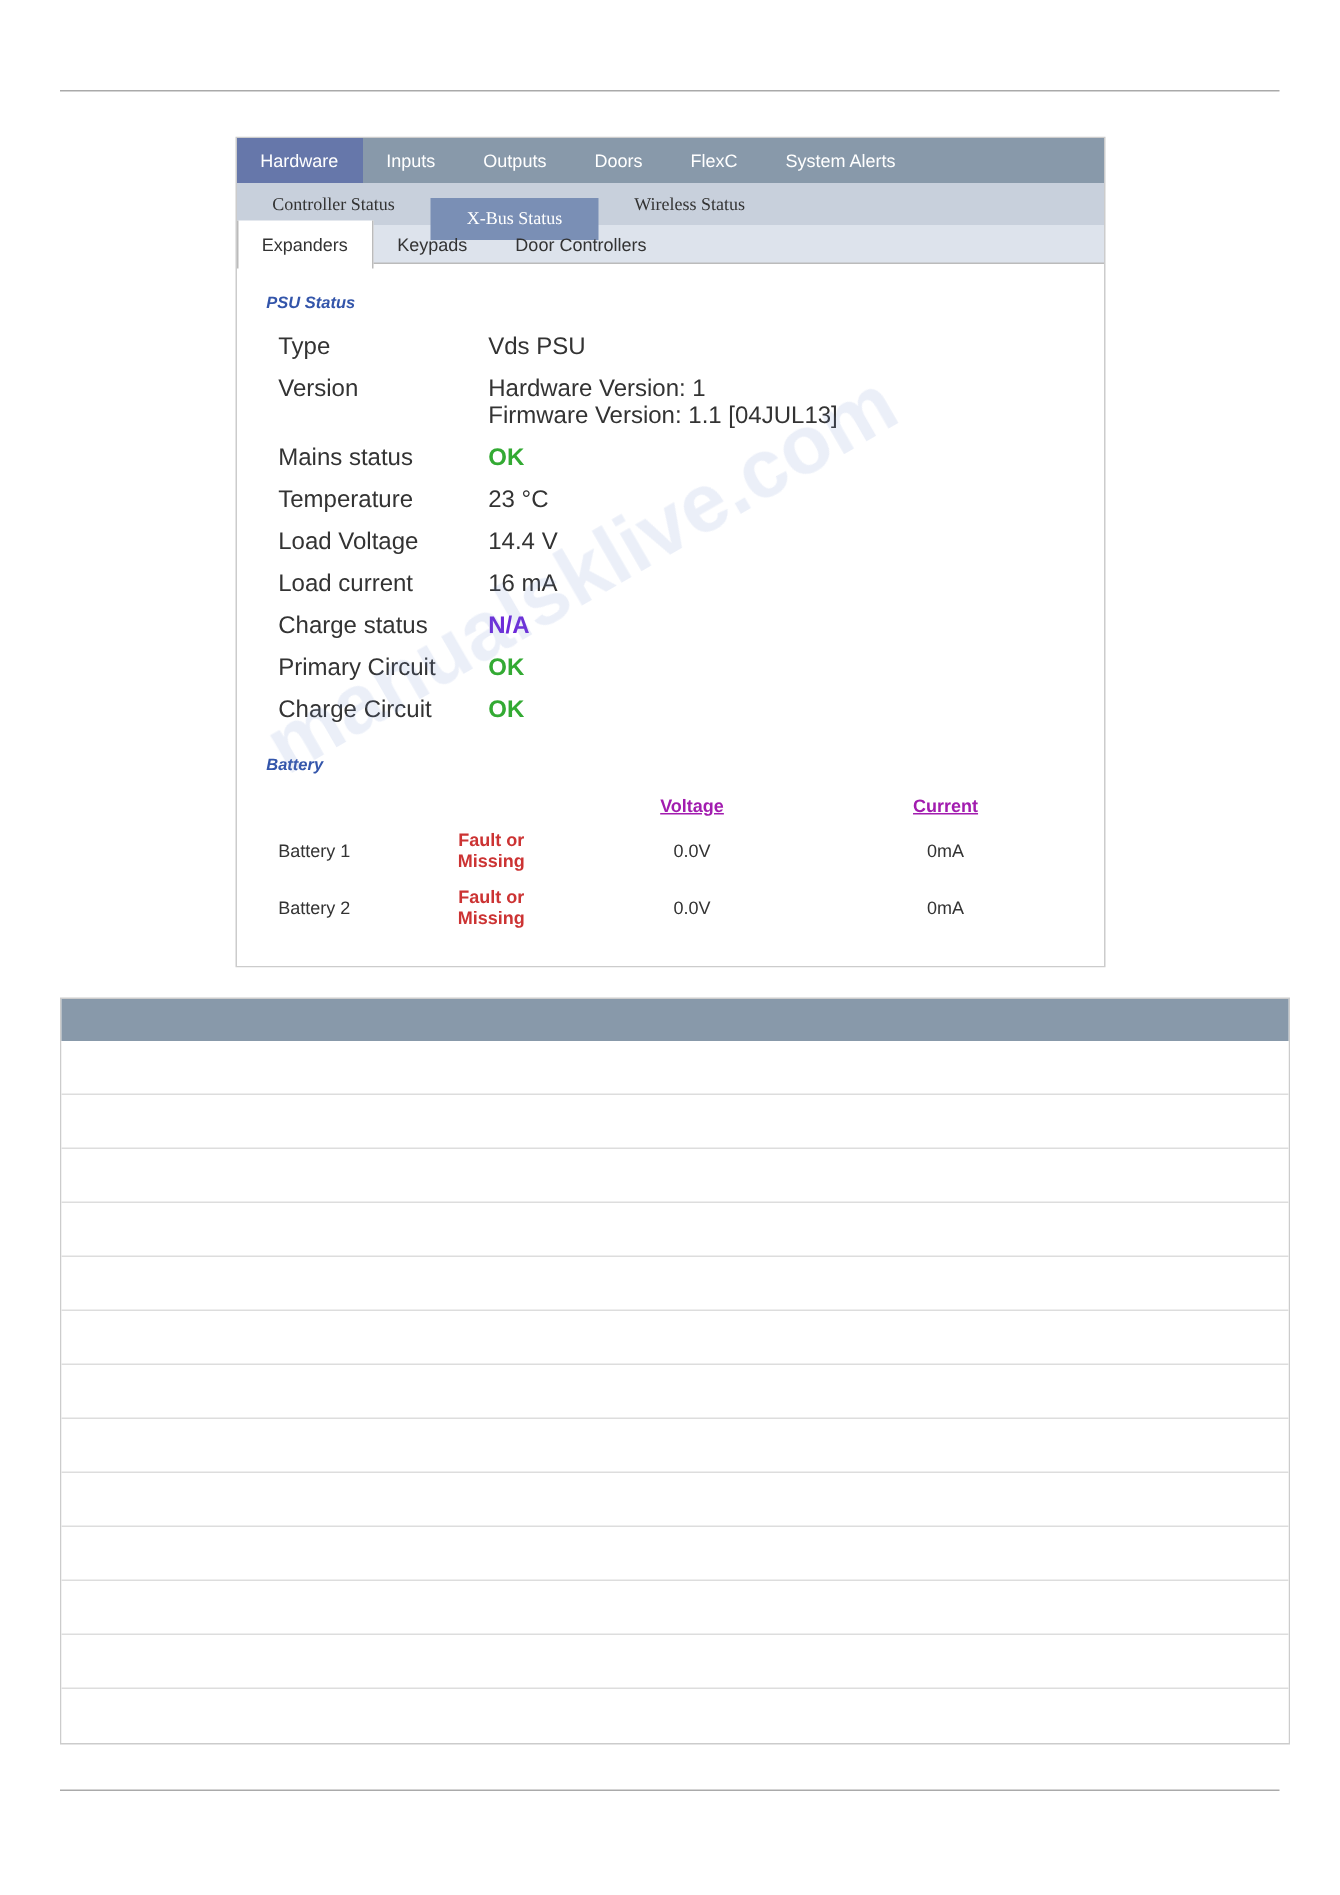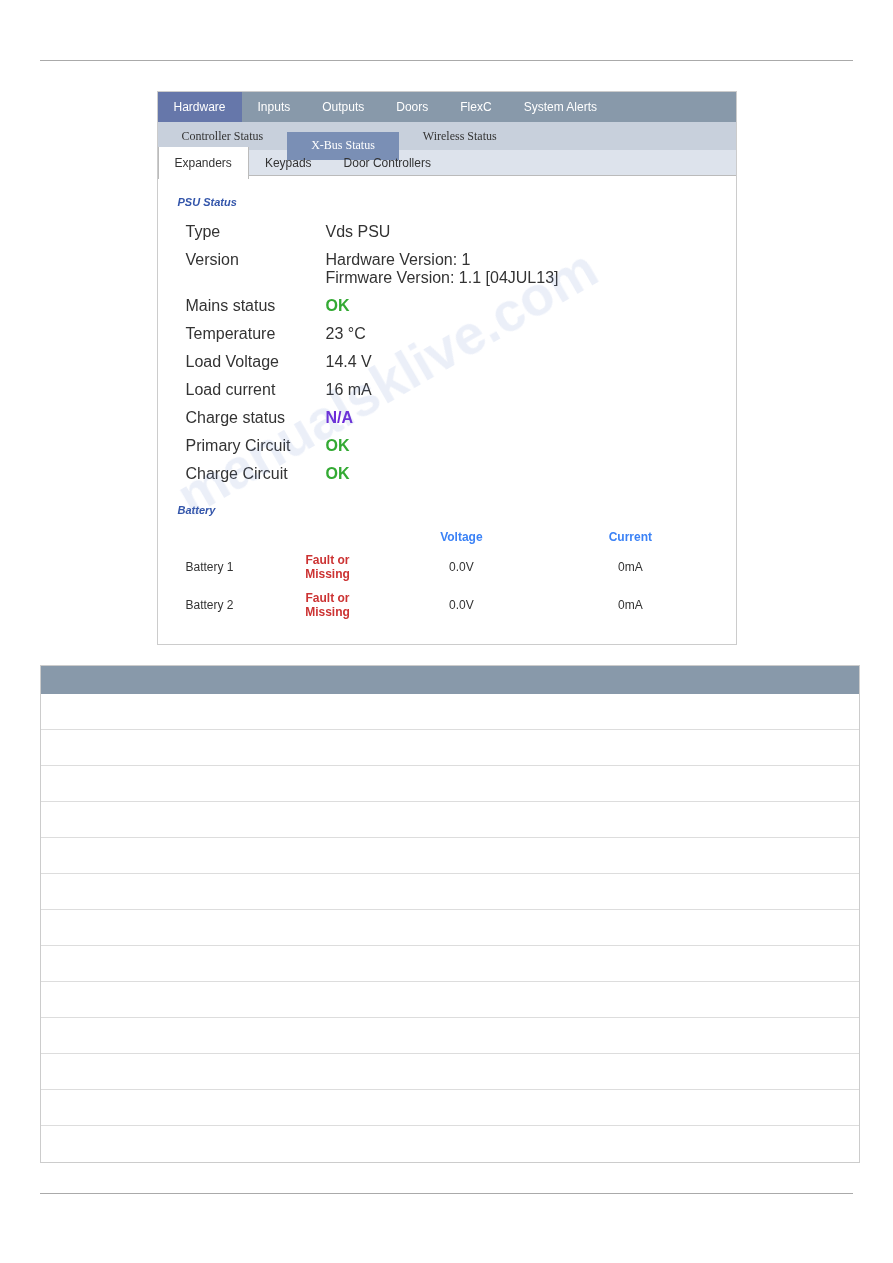--- a/index.html
+++ b/index.html
@@ -147,21 +147,22 @@
     .battery-table {
       width: 100%;
       border-collapse: collapse;
     }
 
     .battery-table th {
       padding: 4px 8px;
       font-size: 12px;
       font-weight: bold;
       text-align: center;
-      color: #3b82f6;
+      color: #a21caf;
+      text-decoration: underline;
     }
 
     .battery-table td {
       padding: 5px 8px;
       font-size: 12px;
       text-align: center;
       vertical-align: middle;
     }
 
     .battery-table td:first-child {

